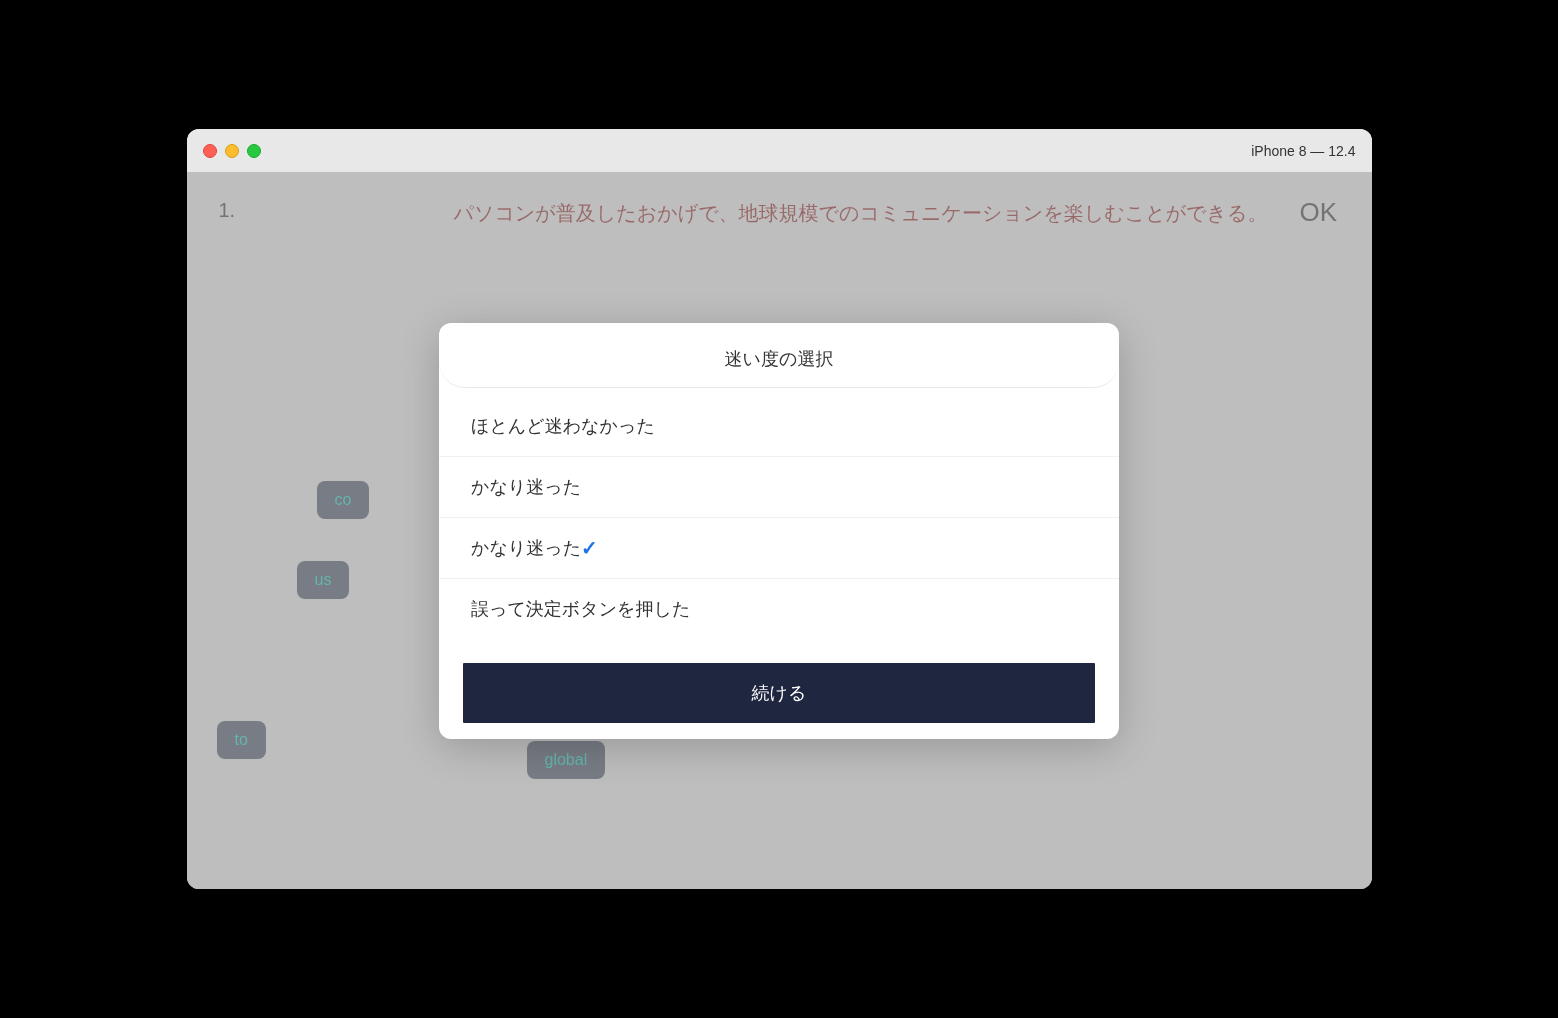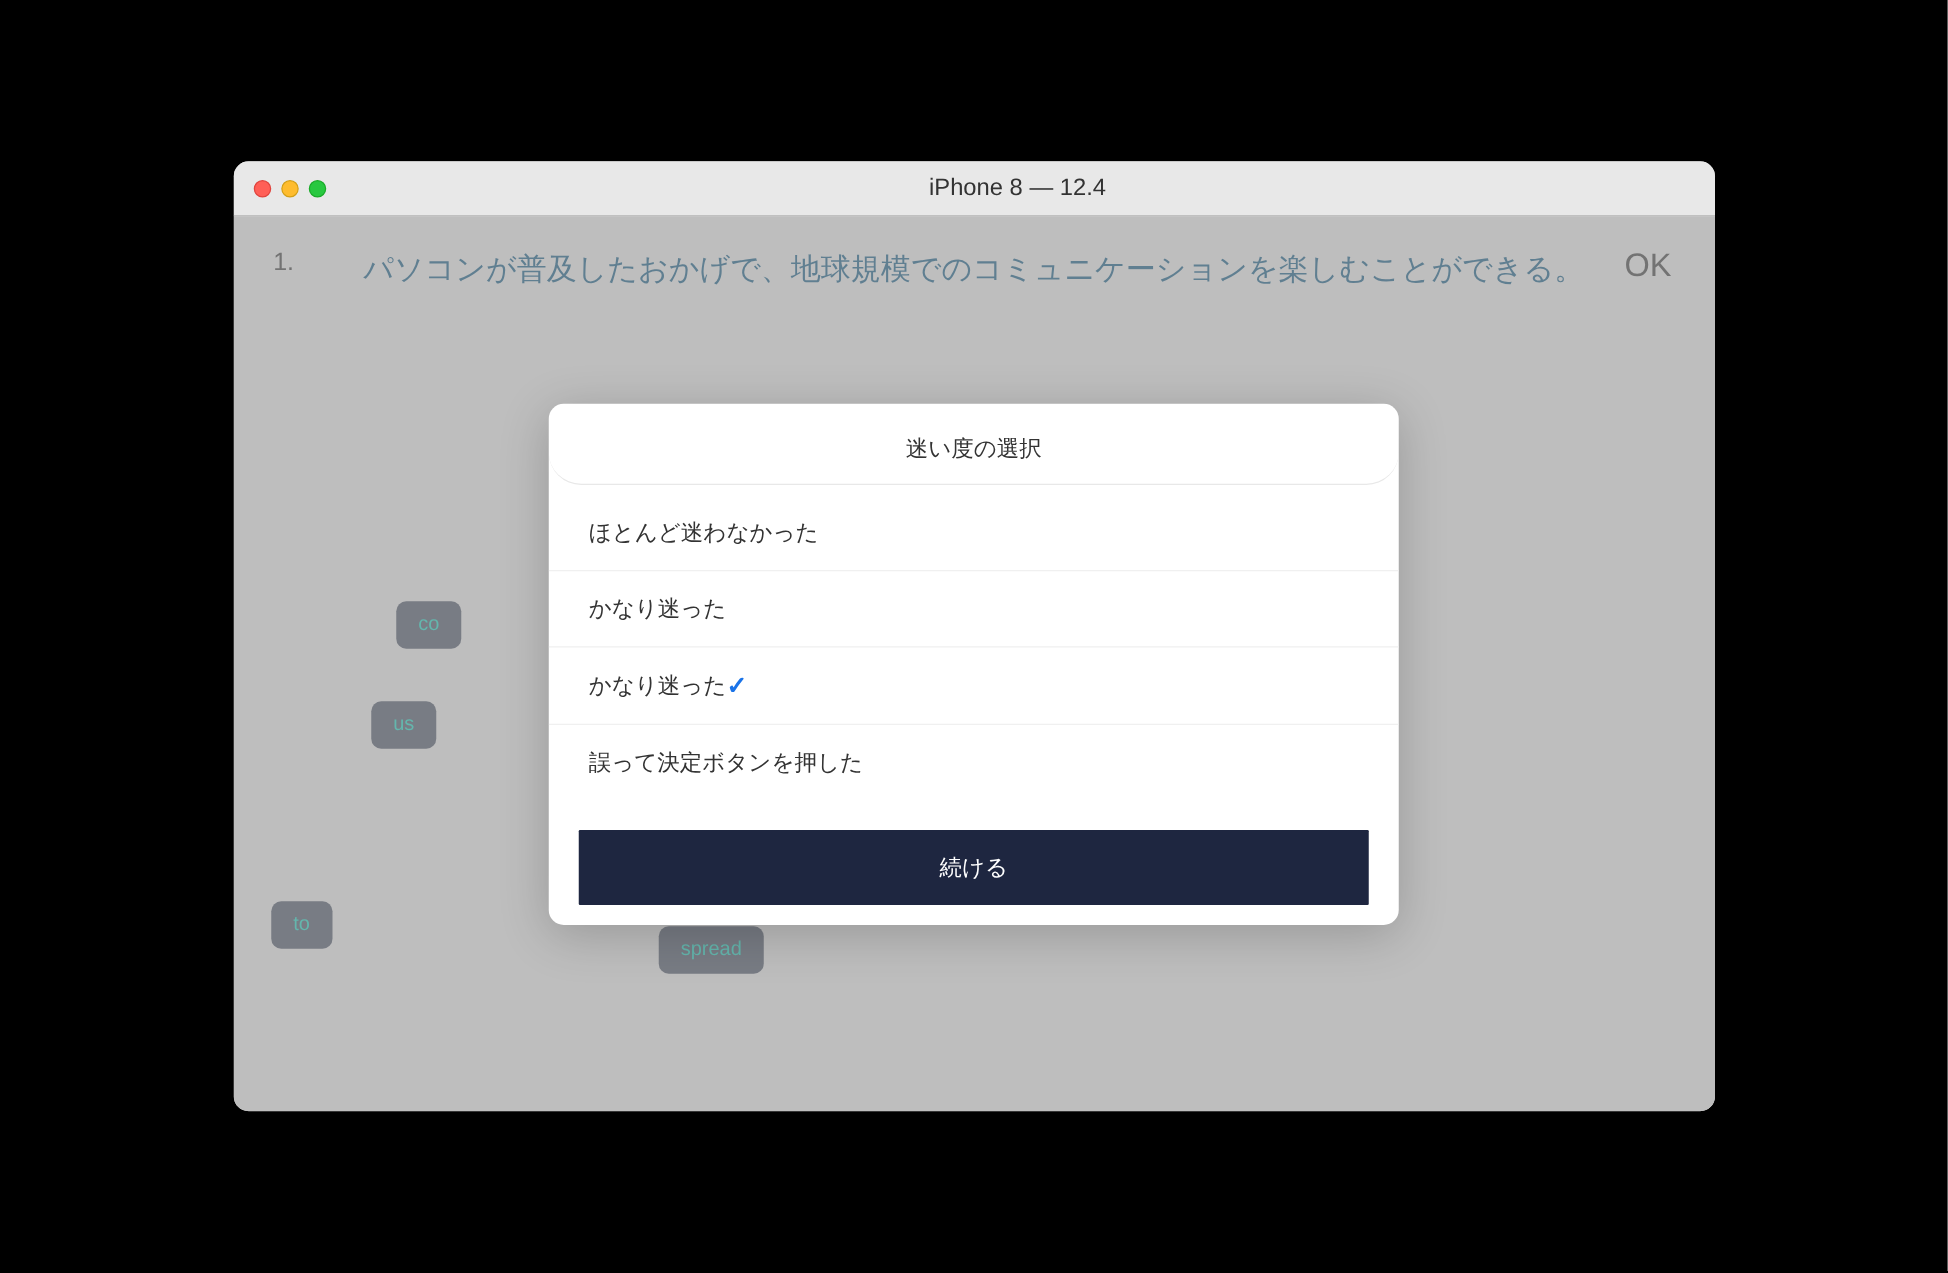--- a/index.html
+++ b/index.html
@@ -46,22 +46,22 @@
       height: 14px;
       border-radius: 50%;
     }
 
     .traffic-light.close { background: #ff5f57; border: 1px solid #e0443e; }
     .traffic-light.minimize { background: #febc2e; border: 1px solid #d4a017; }
     .traffic-light.maximize { background: #28c840; border: 1px solid #1aab29; }
 
     .titlebar-title {
       flex: 1;
-      text-align: center;
-      font-size: 19px;
+      text-align: right;
+      font-size: 14px;
       color: #333;
       font-weight: 500;
       padding-left: 12px;
     }
 
     .content-area {
       flex: 1;
       position: relative;
       overflow: hidden;
     }
@@ -82,25 +82,25 @@
     }
 
     .question-num {
       font-size: 20px;
       color: #333;
       min-width: 40px;
       margin-top: 2px;
     }
 
     .question-text {
-      font-size: 24px;
-      color: #0c4a6e;
+      font-size: 20px;
+      color: #7f1d1d;
       line-height: 1.6;
       flex: 1;
-      text-align: left;
+      text-align: right;
     }
 
     .question-ok {
       font-size: 26px;
       color: #333;
       min-width: 40px;
     }
 
     .word-buttons {
       position: absolute;
@@ -211,21 +211,21 @@
         <span class="question-num">1.</span>
         <span class="question-text">パソコンが普及したおかげで、地球規模でのコミュニケーションを楽しむことができる。</span>
         <span class="question-ok">OK</span>
       </div>
     </div>
 
     <div class="word-buttons">
       <button class="word-btn" style="bottom: 370px; left: 130px;">co</button>
       <button class="word-btn" style="bottom: 290px; left: 110px;">us</button>
       <button class="word-btn" style="bottom: 130px; left: 30px;">to</button>
-      <button class="word-btn" style="bottom: 110px; left: 340px;">spread</button>
+      <button class="word-btn" style="bottom: 110px; left: 340px;">global</button>
       <button class="word-btn" style="bottom: 290px; left: 870px;">the</button>
     </div>
 
     <div class="overlay">
       <div class="modal">
 
         <div class="modal-header">迷い度の選択</div>
 
         <div class="modal-options">
 

